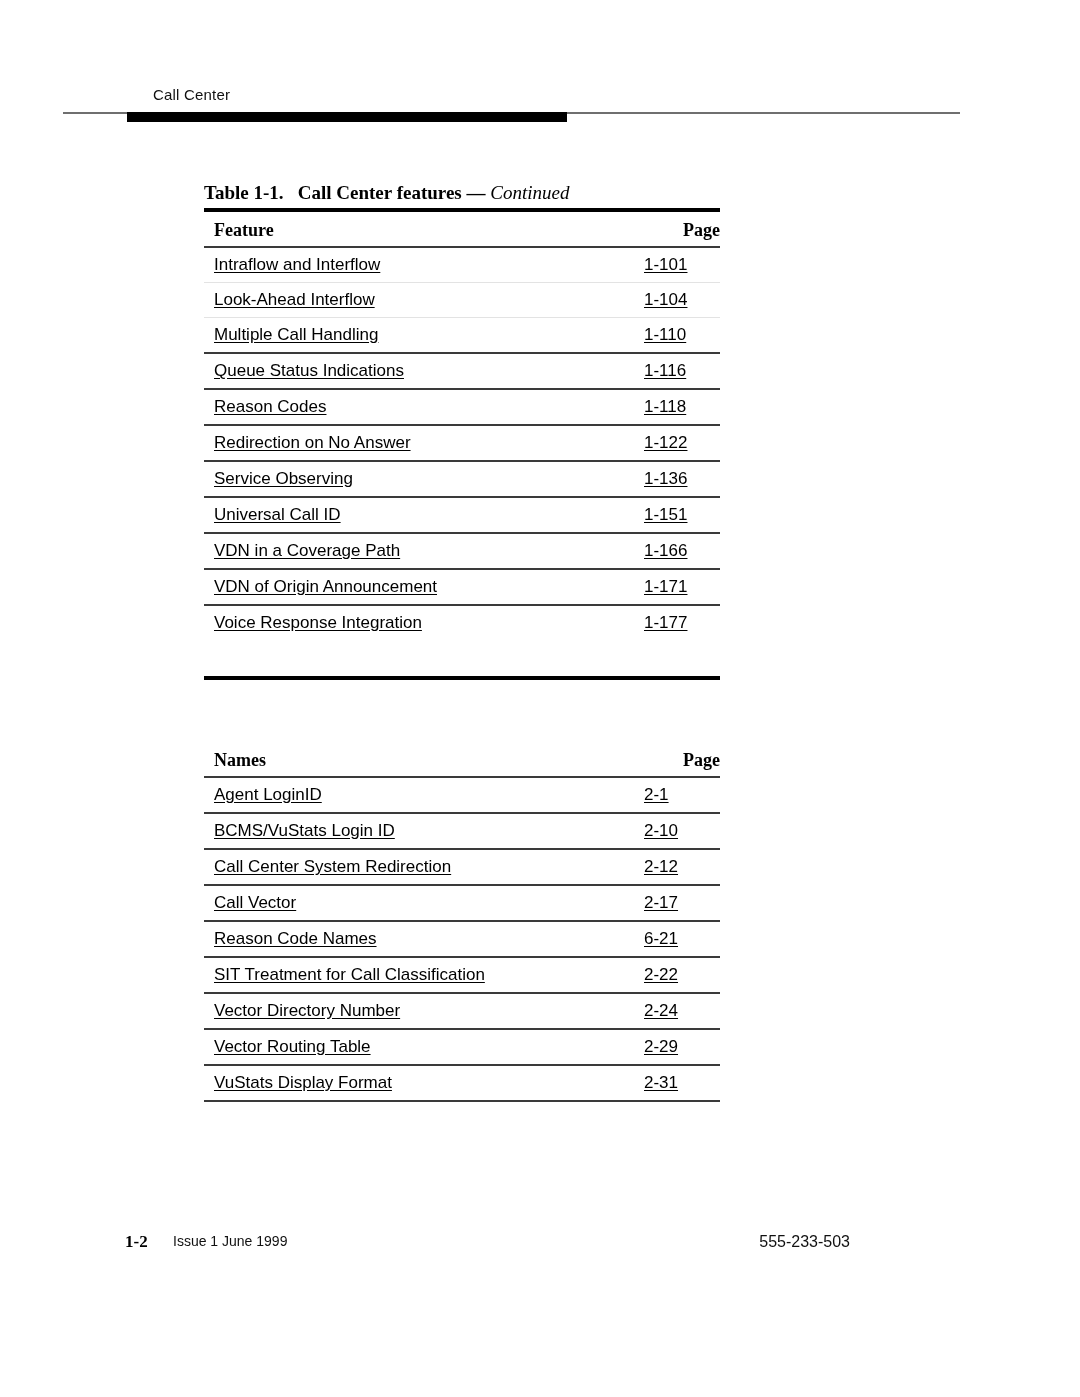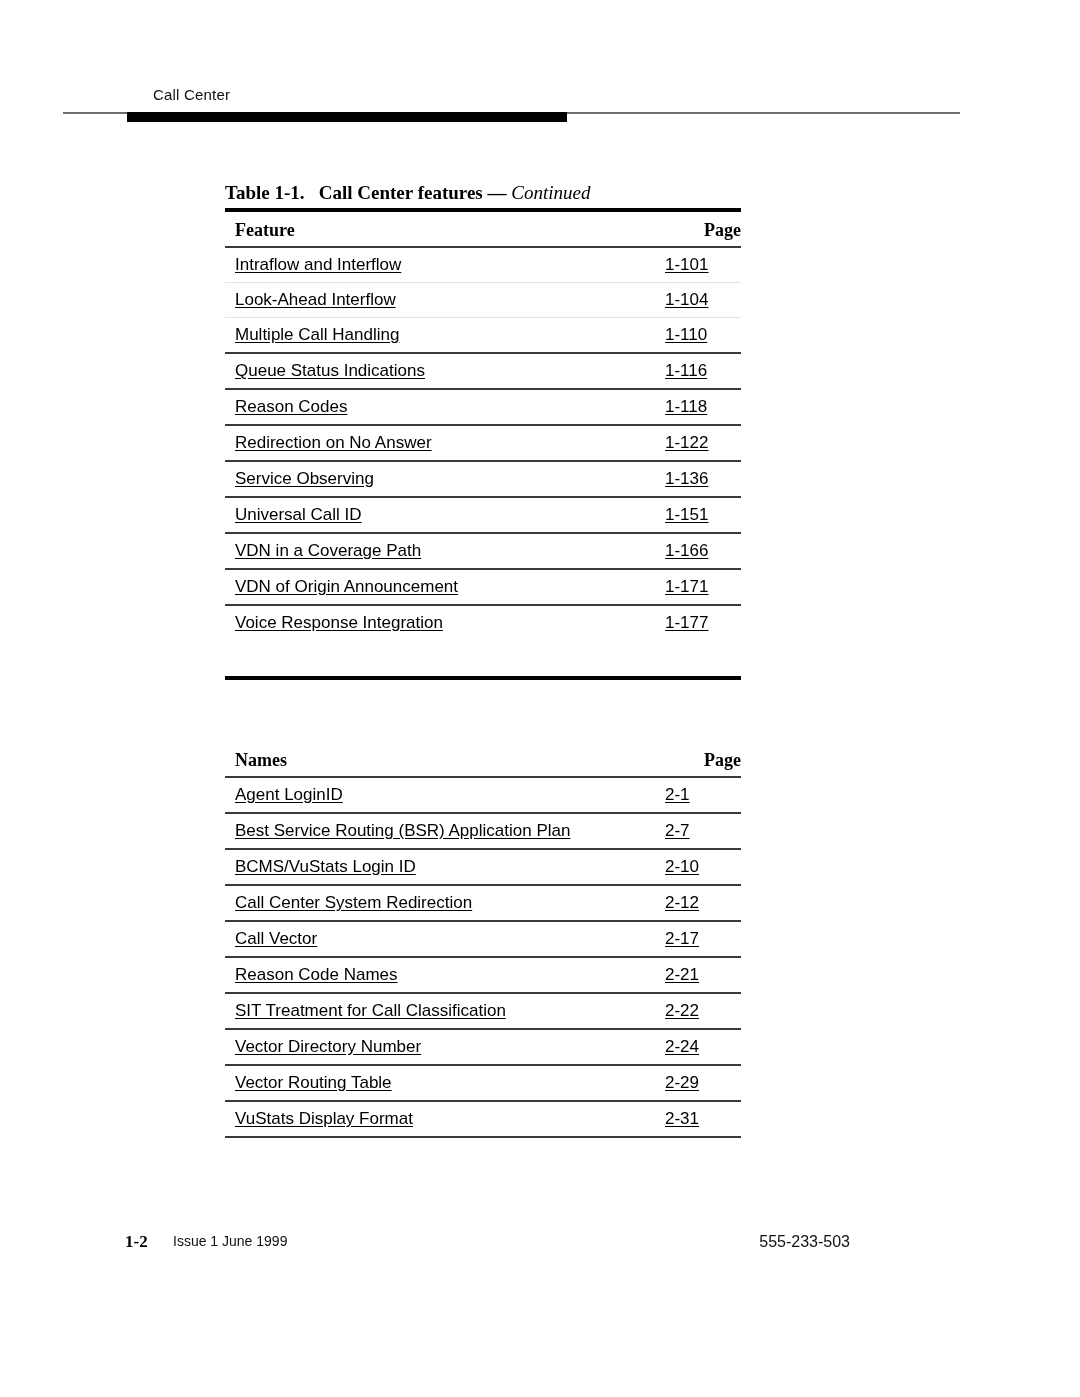--- a/index.html
+++ b/index.html
@@ -41,21 +41,21 @@
     left: 127px;
     top: 112px;
     width: 440px;
     height: 10px;
     background: #000000;
   }
 
   
   .table-block {
     position: absolute;
-    left: 225px;
+    left: 204px;
     width: 516px;
   }
 
   .table-caption {
     font-family: "Liberation Serif", serif;
     font-size: 19px;
     font-weight: bold;
     color: #000000;
     white-space: nowrap;
     padding-bottom: 4px;
@@ -255,38 +255,34 @@
         <th>Names</th>
         <th class="page-head">Page</th>
       </tr>
     </thead>
     <tbody id="forms-body">
         <tr>
           <td><span class="link">Agent LoginID</span></td>
           <td class="page-cell"><span class="link">2-1</span></td>
         </tr>
         <tr class="row-sep">
-          <td><span class="link">Best Service Routing (BSR) Application Plan</span></td>
-          <td class="page-cell"><span class="link">2-7</span></td>
-        </tr>
-        <tr class="row-sep">
           <td><span class="link">BCMS/VuStats Login ID</span></td>
           <td class="page-cell"><span class="link">2-10</span></td>
         </tr>
         <tr class="row-sep">
           <td><span class="link">Call Center System Redirection</span></td>
           <td class="page-cell"><span class="link">2-12</span></td>
         </tr>
         <tr class="row-sep">
           <td><span class="link">Call Vector</span></td>
           <td class="page-cell"><span class="link">2-17</span></td>
         </tr>
         <tr class="row-sep">
           <td><span class="link">Reason Code Names</span></td>
-          <td class="page-cell"><span class="link">2-21</span></td>
+          <td class="page-cell"><span class="link">6-21</span></td>
         </tr>
         <tr class="row-sep">
           <td><span class="link">SIT Treatment for Call Classification</span></td>
           <td class="page-cell"><span class="link">2-22</span></td>
         </tr>
         <tr class="row-sep">
           <td><span class="link">Vector Directory Number</span></td>
           <td class="page-cell"><span class="link">2-24</span></td>
         </tr>
         <tr class="row-sep">

